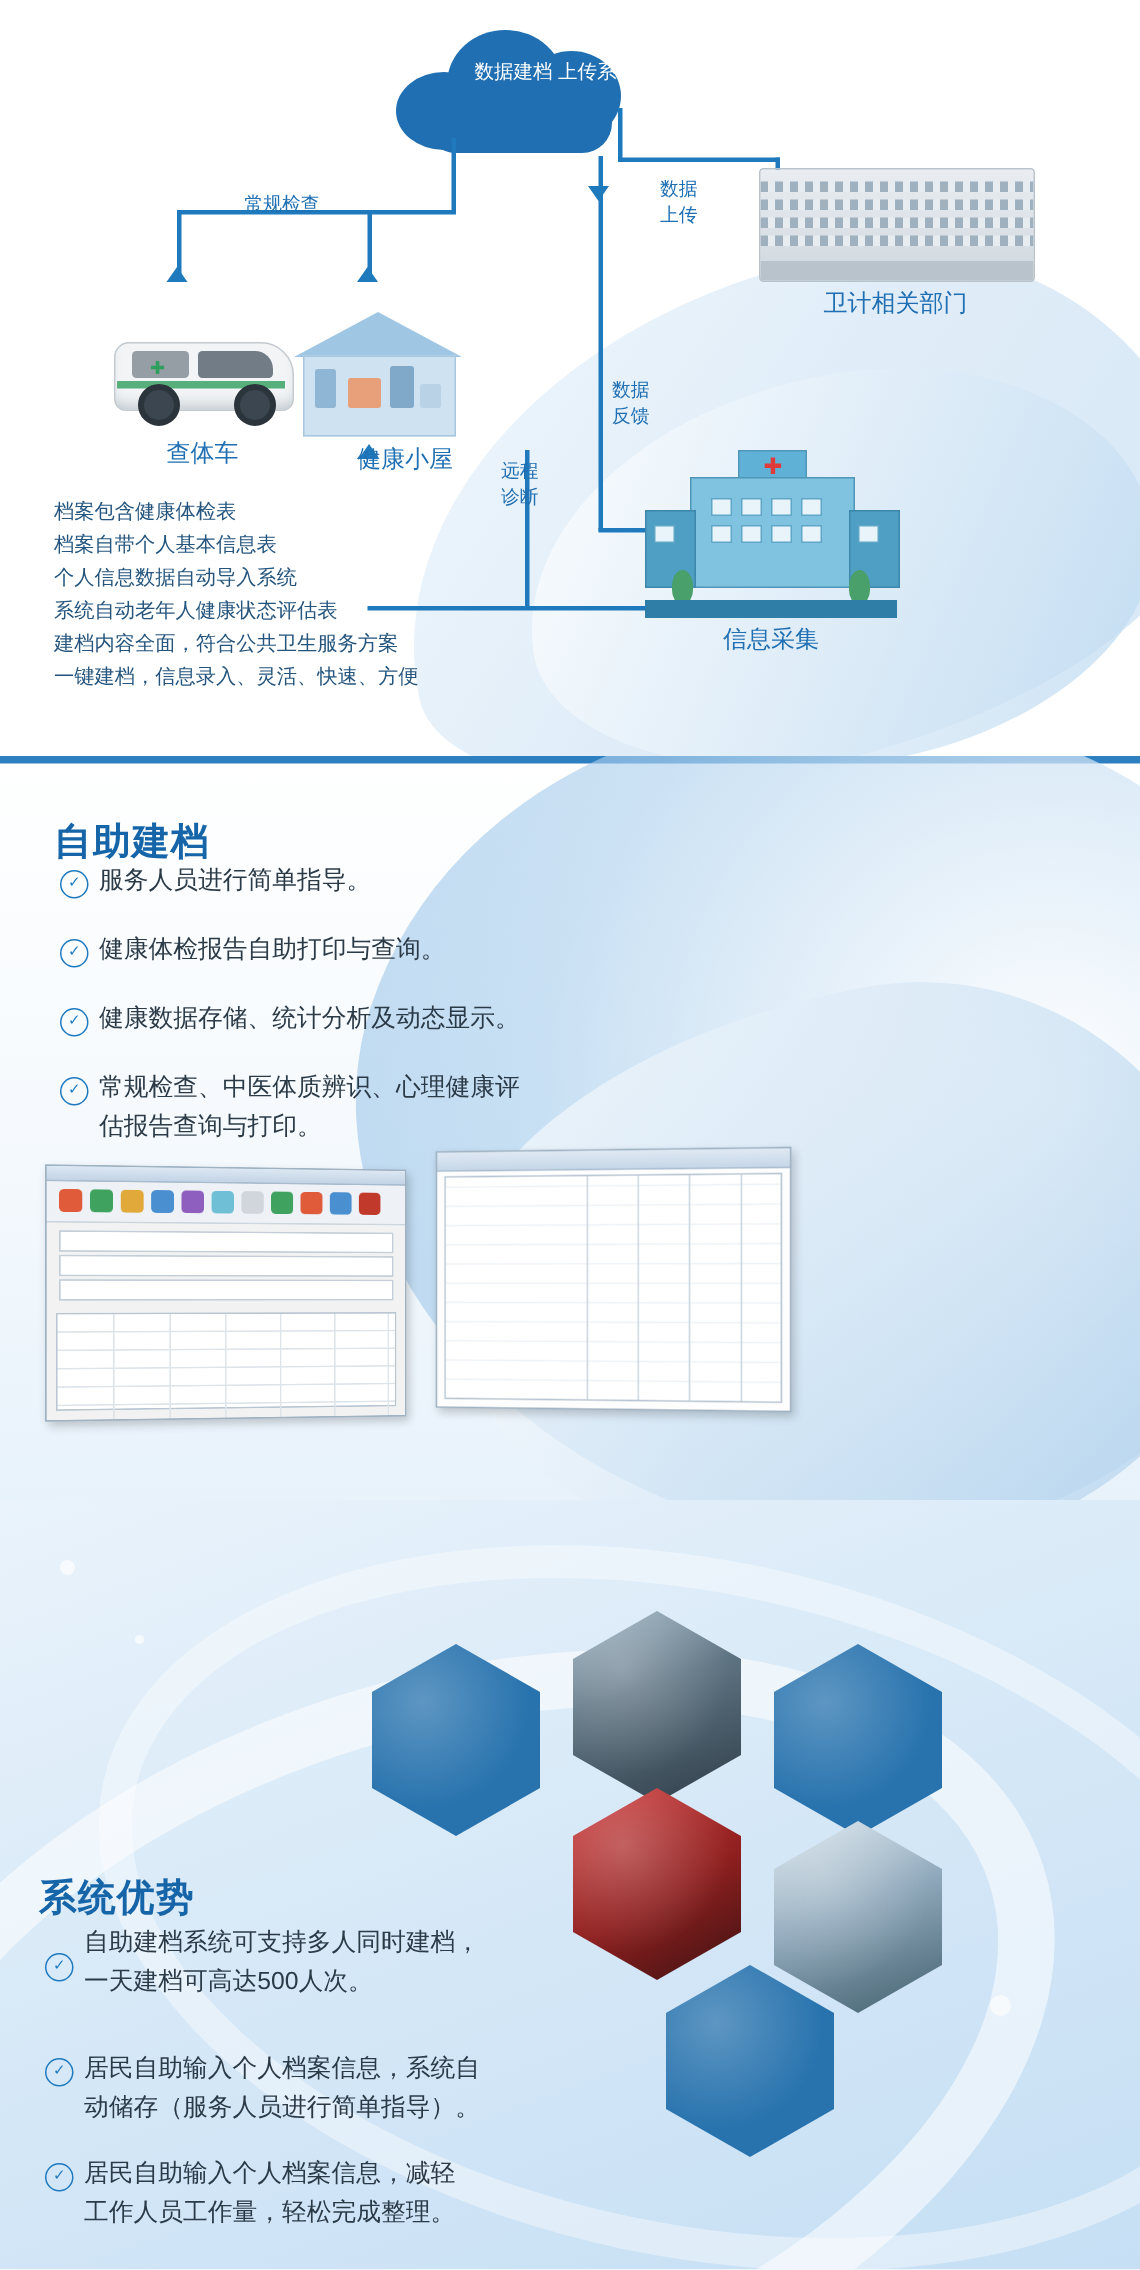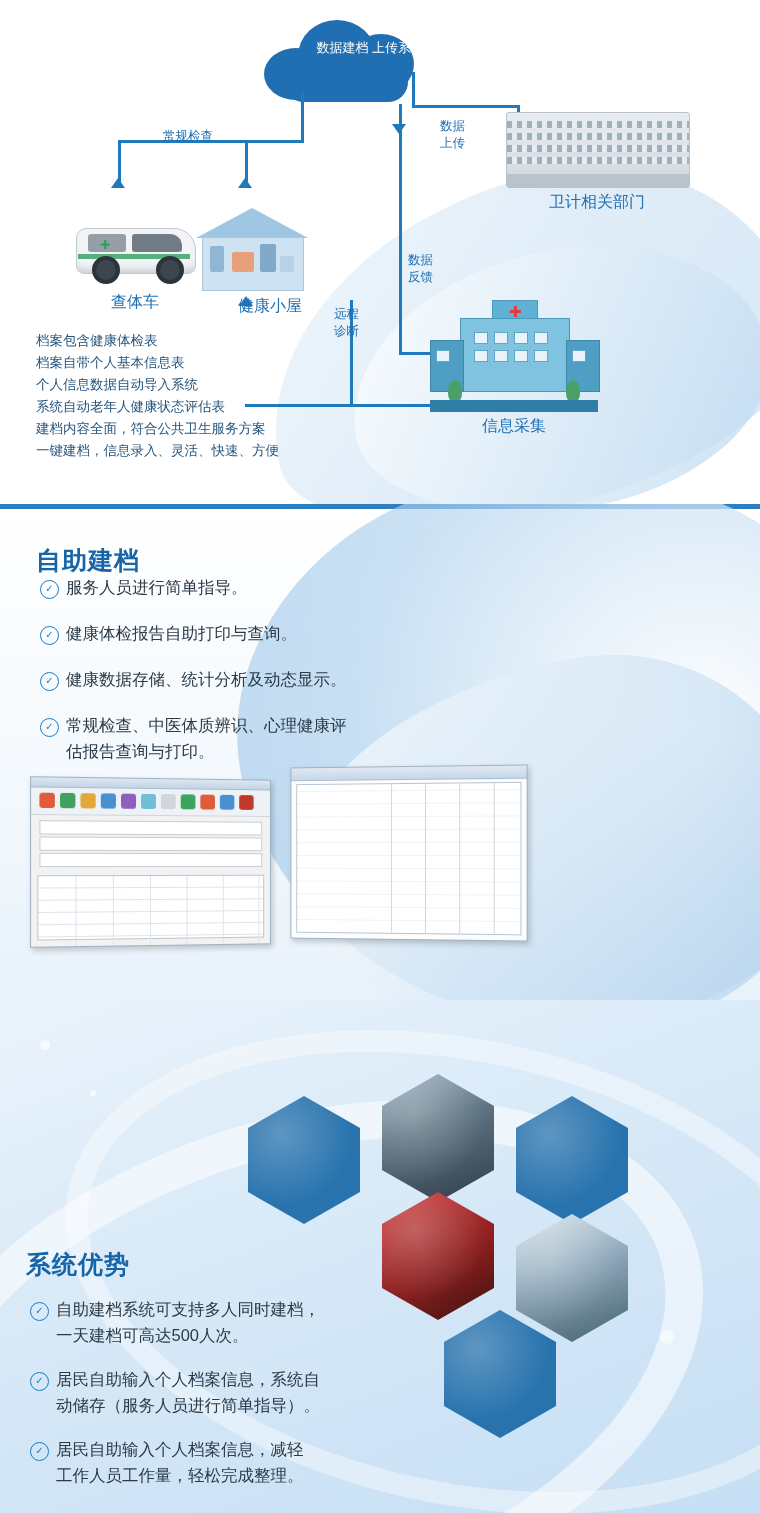--- a/index.html
+++ b/index.html
@@ -324,21 +324,21 @@
           <div class="ov"></div>
         </div>
       <div class="hex" style="left:196px;top:236px;">
           <div class="ov"></div>
         </div>
     </div>
 
     <h2 class="h-title" style="left:26px;top:248px;">系统优势</h2>
 
     <div class="chk" style="left:30px;top:302px;">✓</div>
-    <div class="itm" style="left:56px;top:296px;white-space:pre-line;">自助建档系统可支持多人同时建档，
+    <div class="itm" style="left:56px;top:282px;white-space:pre-line;">自助建档系统可支持多人同时建档，
 一天建档可高达500人次。</div>
 
     <div class="chk" style="left:30px;top:372px;">✓</div>
     <div class="itm" style="left:56px;top:366px;white-space:pre-line;">居民自助输入个人档案信息，系统自
 动储存（服务人员进行简单指导）。</div>
 
     <div class="chk" style="left:30px;top:442px;">✓</div>
     <div class="itm" style="left:56px;top:436px;white-space:pre-line;">居民自助输入个人档案信息，减轻
 工作人员工作量，轻松完成整理。</div>
   </div>

